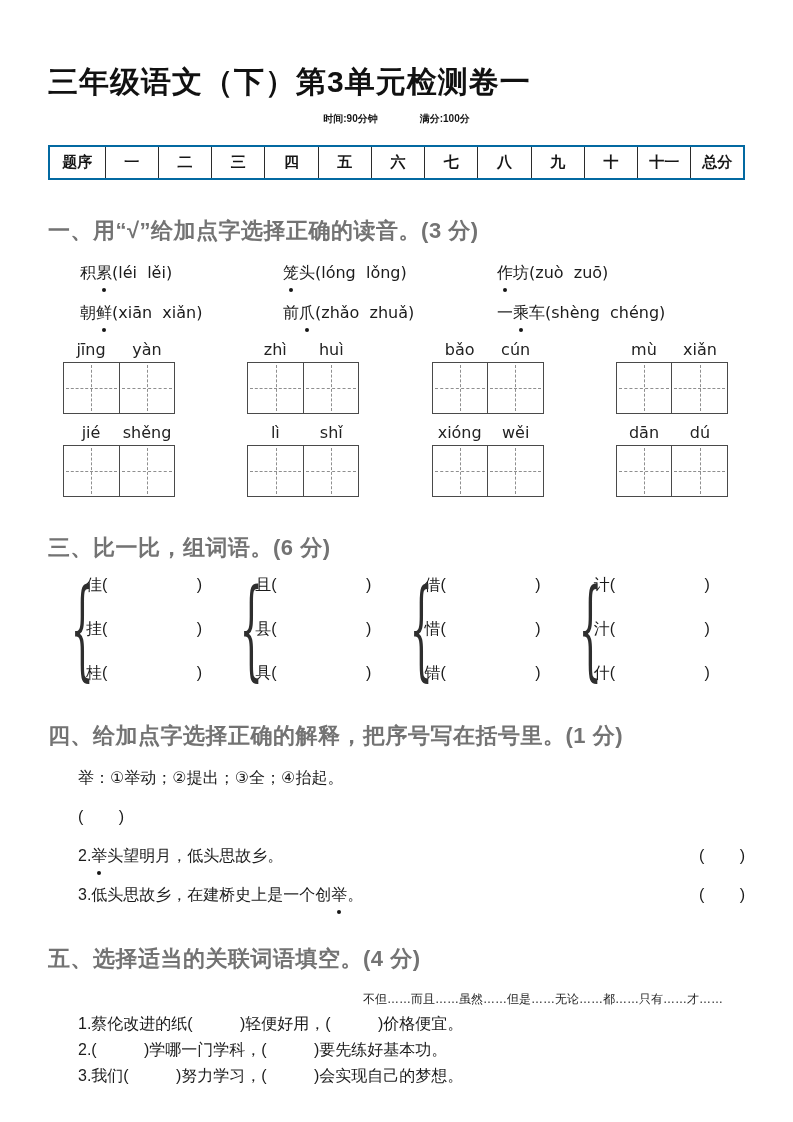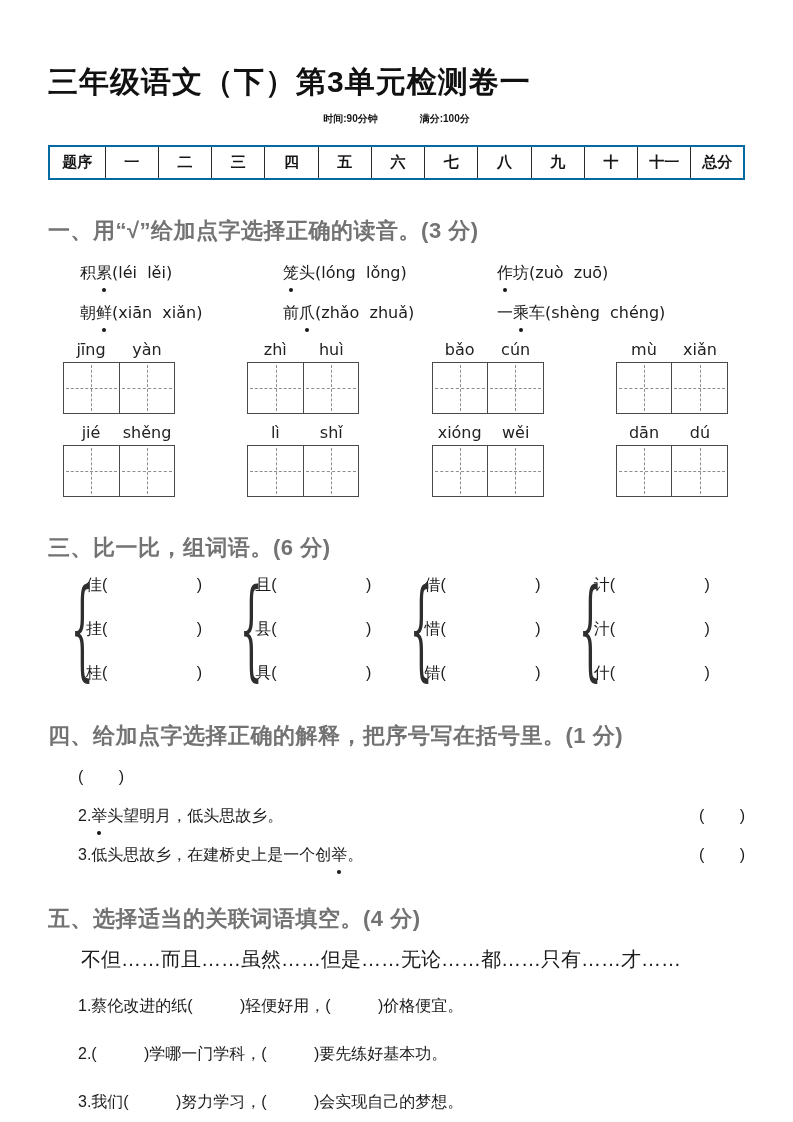--- a/index.html
+++ b/index.html
@@ -106,25 +106,25 @@
 
   
   .s4-def { margin-top:14px; padding-left:30px; font-size:16px; line-height:26px; }
   .s4-item {
     display:flex; justify-content:space-between; align-items:baseline;
     padding-left:30px; margin-top:13px; font-size:16px; line-height:26px;
   }
 
   
   .conn-row {
-    display:flex; justify-content:flex-start;
+    display:flex; justify-content:flex-end;
     padding:0 22px 0 33px; margin-top:13px;
-    font-size:20px; line-height:24px;
-  }
-  .s5-item { padding-left:30px; margin-top:22px; font-size:16px; line-height:26px; }
+    font-size:12px; line-height:24px;
+  }
+  .s5-item { padding-left:30px; margin-top:0; font-size:16px; line-height:26px; }
 </style>
 </head>
 <body>
 
 <div class="sheet">
 
   <div class="title">三年级语文（下）第3单元检测卷一</div>
   <div class="subtitle">
     <span>时间:90分钟</span><span class="sub-gap"></span><span>满分:100分</span>
   </div>
@@ -312,20 +312,21 @@
             </span></div>
         <div><span>什</span><span class="blank">
               <span>(</span>
               <span>)</span>
             </span></div>
       </div>
     </div>
   </div>
 
   <div class="sec-h">四、给加点字选择正确的解释，把序号写在括号里。(1 分)</div>
+  <div class="s4-def">举：①举动；②提出；③全；④抬起。</div>
   <div class="s4-item">
     <span class="blank ans">
         <span>(</span>
         <span>)</span>
       </span>
   </div>
   <div class="s4-item">
     <span><span>2.</span><span class="dotchar">举</span><span>头望明月，低头思故乡。</span></span>
     <span class="blank ans">
         <span>(</span>

